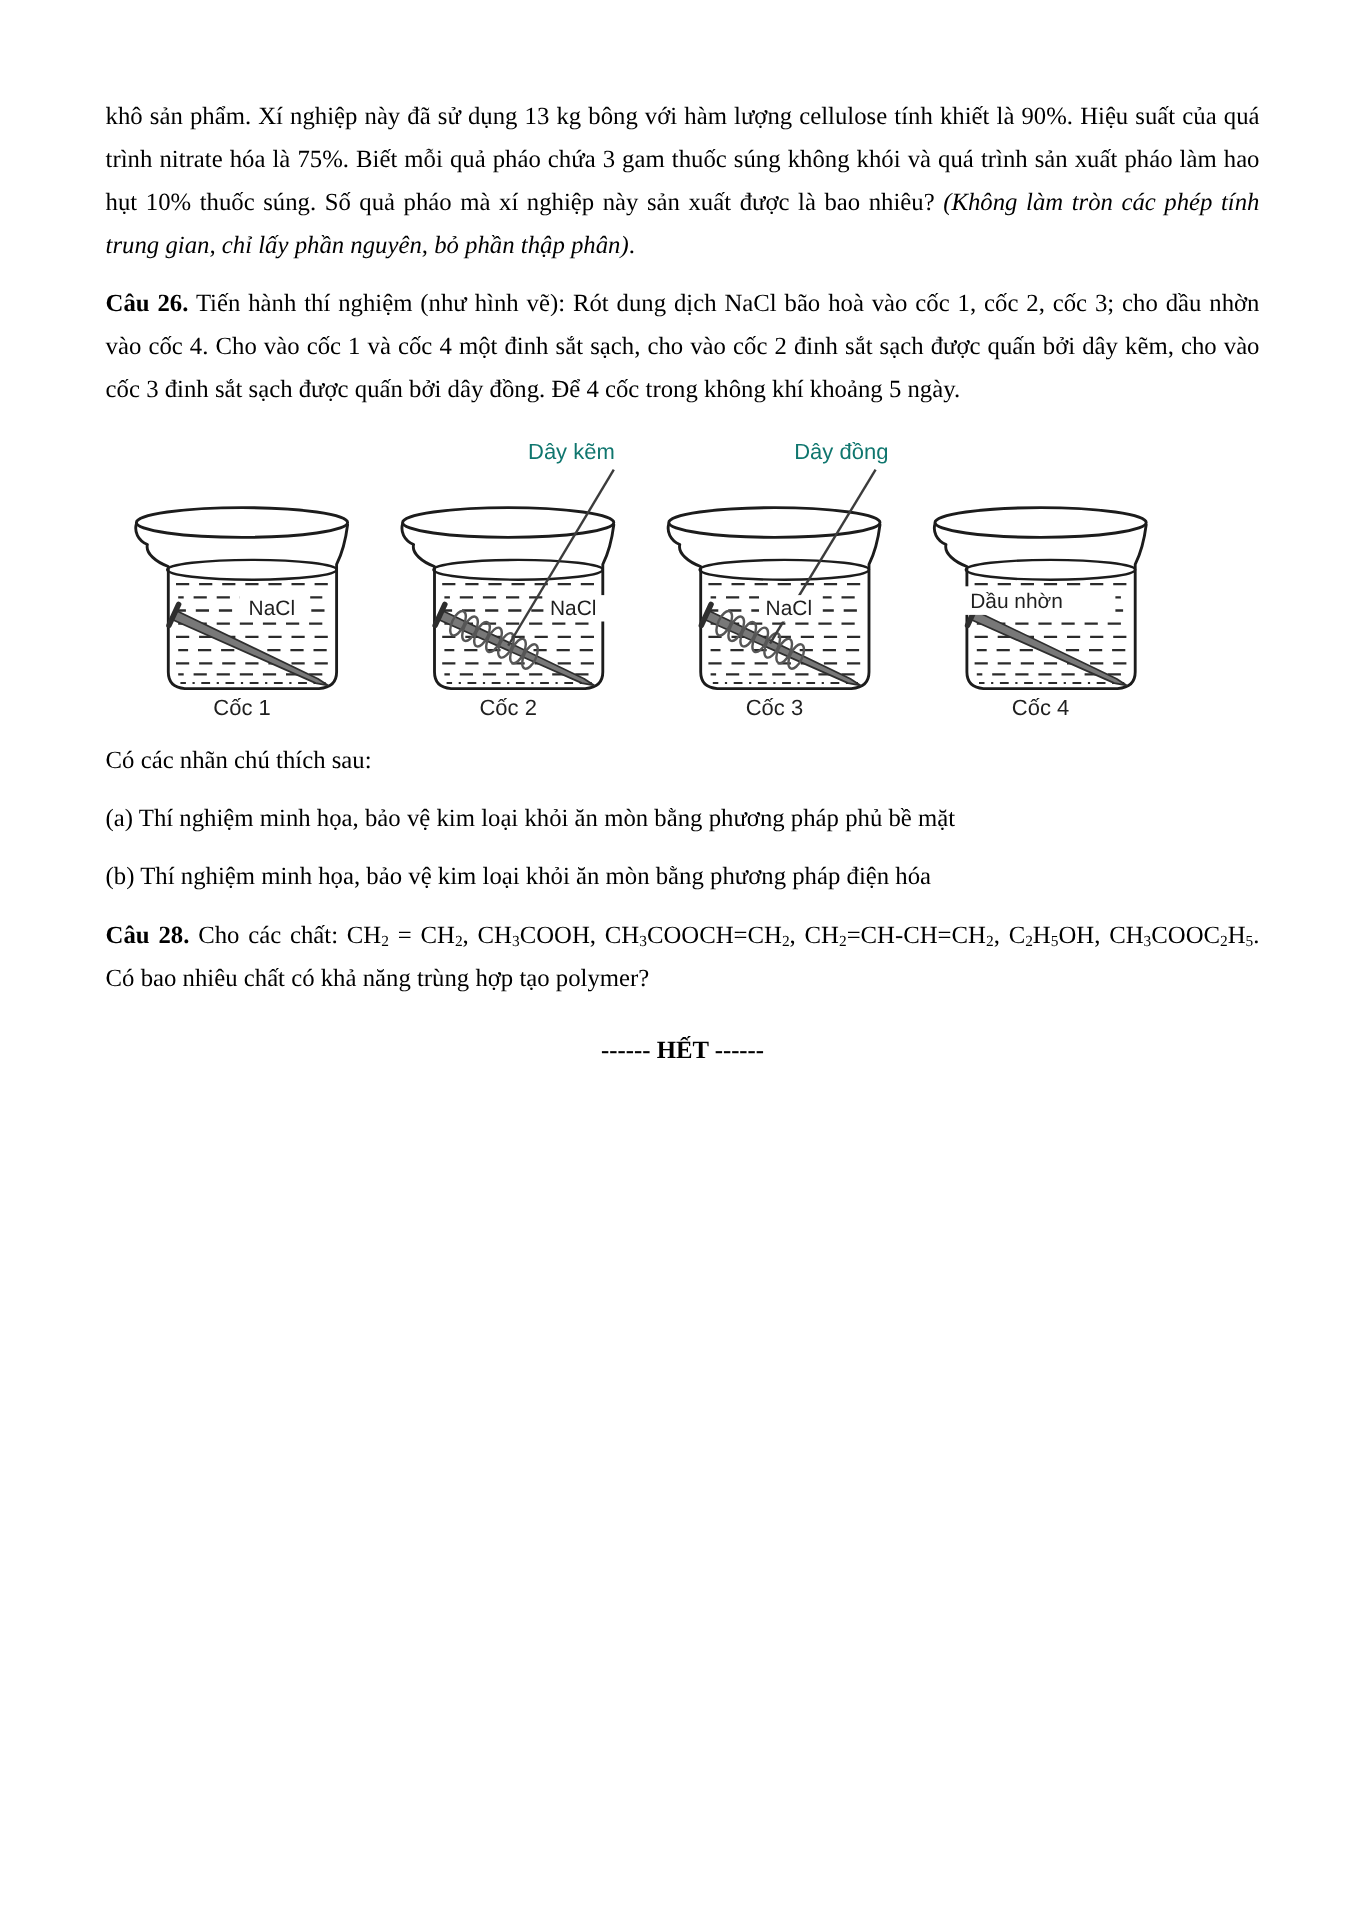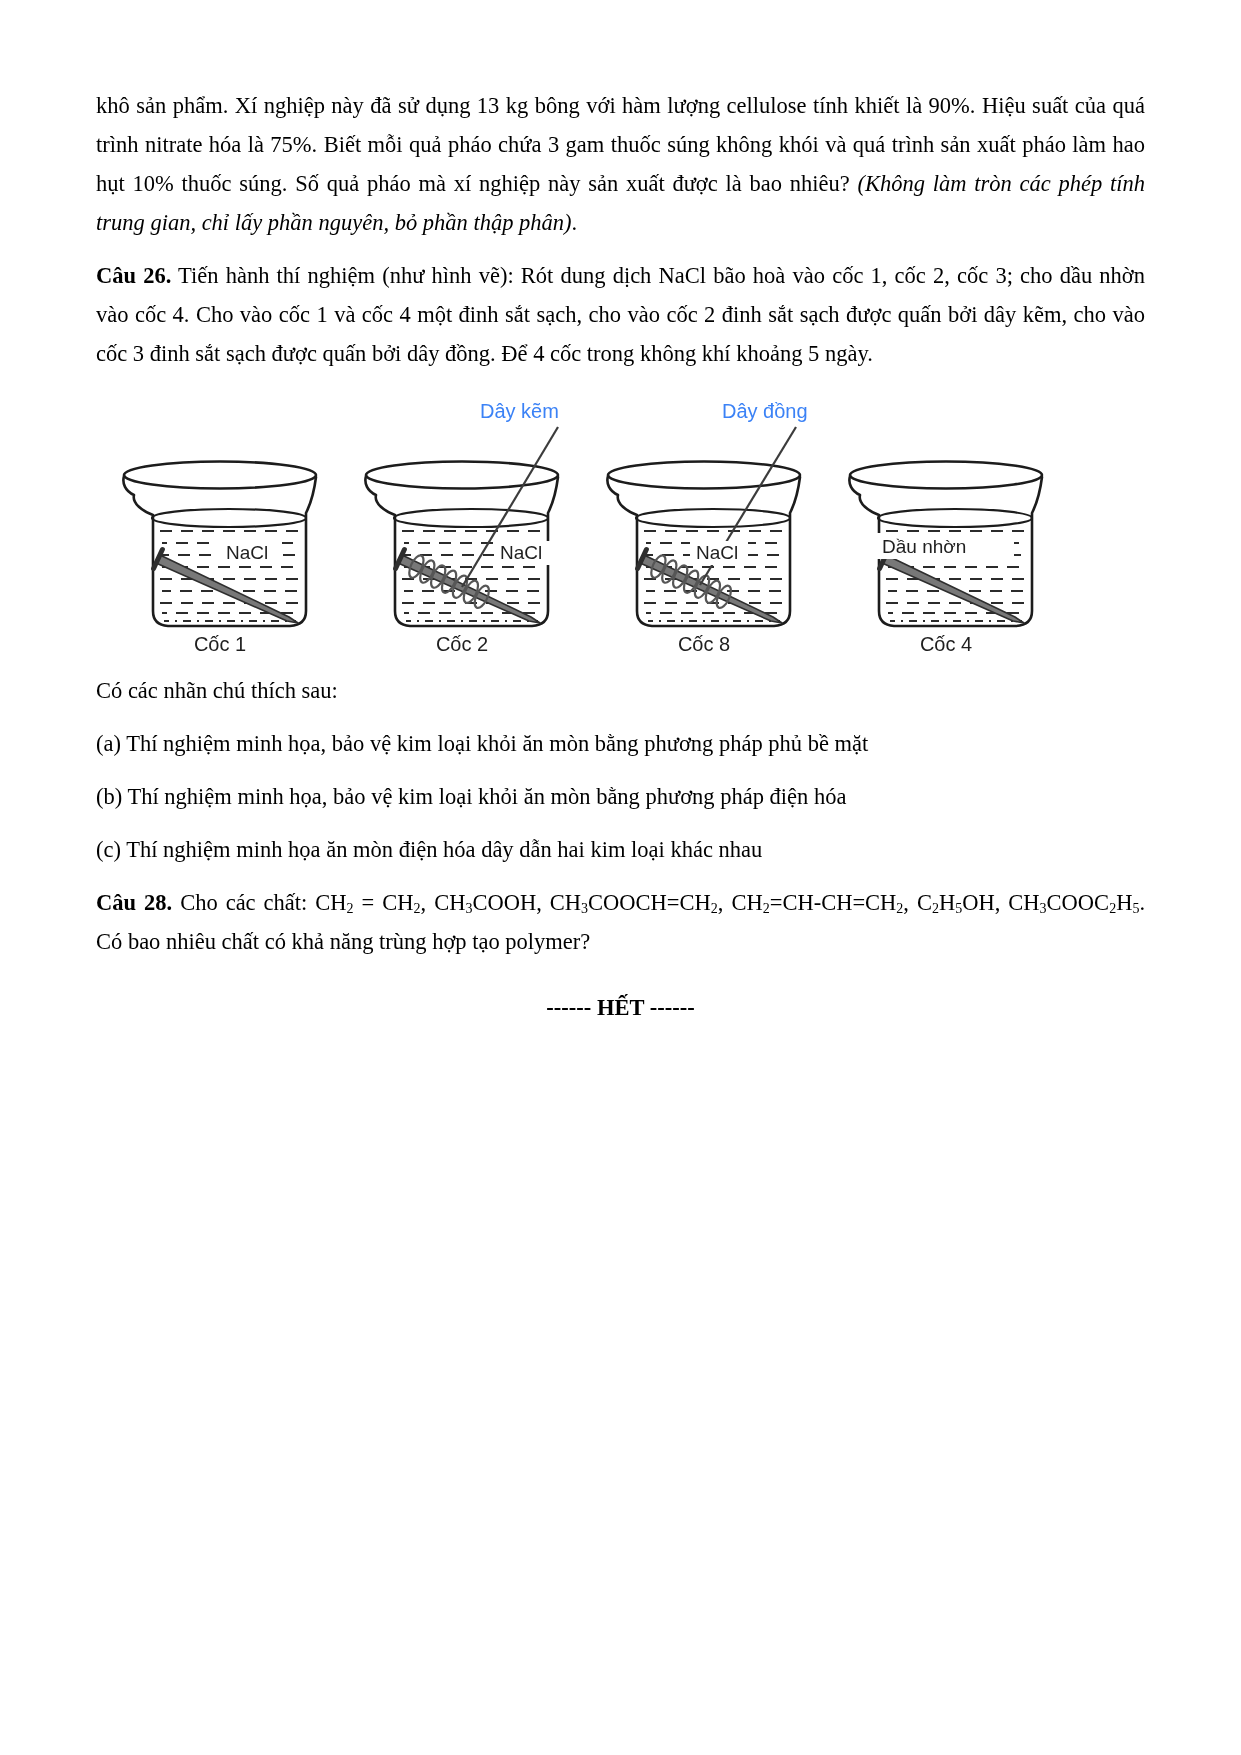--- a/index.html
+++ b/index.html
@@ -15,21 +15,21 @@
   p.t .i{font-style:italic;}
   p.t sub{font-size:14px;line-height:0;vertical-align:-3px;}
 
   
   .figure{display:flex;gap:42px;padding-left:38px;margin:26px 0 6px 0;}
   .cell{width:200px;position:relative;}
   .wirelabel-row{height:26px;position:relative;}
   .wire-label{
     position:absolute;left:118px;top:0;white-space:nowrap;
     font-family:"Liberation Sans","DejaVu Sans",sans-serif;
-    font-size:20px;line-height:24px;color:#3b82f6;
+    font-size:20px;line-height:24px;color:#0f766e;
   }
   svg.beaker{display:block;}
   .caption{
     text-align:center;margin-top:0;
     font-family:"Liberation Sans","DejaVu Sans",sans-serif;
     font-size:20px;line-height:26px;color:#1f1f1f;
   }
   .outline{fill:none;stroke:#1c1c1c;stroke-width:2.6;stroke-linecap:round;stroke-linejoin:round;}
   .surface{fill:none;stroke:#1c1c1c;stroke-width:2.2;}
   .dashes line{stroke:#2b2b2b;stroke-width:2.1;stroke-dasharray:12 9;}
@@ -164,21 +164,21 @@
           <ellipse class="coil" cx="98" cy="161.7" rx="5.5" ry="12" transform="rotate(25 98 161.7)"></ellipse>
           <ellipse class="coil" cx="108.9" cy="166.8" rx="5.5" ry="12" transform="rotate(25 108.9 166.8)"></ellipse>
           <ellipse class="coil" cx="119.8" cy="171.8" rx="5.5" ry="12" transform="rotate(25 119.8 171.8)"></ellipse>
         </g>
         <line class="wire" x1="96" y1="160" x2="192" y2="2"></line>
         <g>
           <rect class="lbl-bg" x="86" y="116" width="58" height="24"></rect>
           <text class="lbl" x="92" y="134">NaCl</text>
         </g>
       </svg>
-      <div class="caption">Cốc 8</div>
+      <div class="caption">Cốc 3</div>
     </div>
 
     <div class="cell">
       <div class="wirelabel-row">
         <span class="wire-label"></span>
       </div>
       <svg class="beaker" width="200" height="206" viewBox="0 0 200 206">
         <g>
           <ellipse class="outline" cx="100" cy="50" rx="96" ry="13.5"></ellipse>
           <path class="outline" d="M196,52 C194,68 190,80 186,88 L186,186 Q186,200 170,201 L48,201 Q33,200 33,186 L33,90 C22,86 12,78 14,70 C5,66 2,58 4,51"></path>
@@ -205,18 +205,17 @@
         </g>
       </svg>
       <div class="caption">Cốc 4</div>
     </div>
 
   </div>
 
   <p class="t"><span>Có các nhãn chú thích sau:</span></p>
   <p class="t"><span>(a) Thí nghiệm minh họa, bảo vệ kim loại khỏi ăn mòn bằng phương pháp phủ bề mặt</span></p>
   <p class="t"><span>(b) Thí nghiệm minh họa, bảo vệ kim loại khỏi ăn mòn bằng phương pháp điện hóa</span></p>
-  <p class="t"><span>(c) Thí nghiệm minh họa ăn mòn điện hóa dây dẫn hai kim loại khác nhau</span></p>
   <p class="t"><span class="b">Câu 28.</span><span> Cho các chất: CH</span><sub>2</sub><span> = CH</span><sub>2</sub><span>, CH</span><sub>3</sub><span>COOH, CH</span><sub>3</sub><span>COOCH=CH</span><sub>2</sub><span>, CH</span><sub>2</sub><span>=CH-CH=CH</span><sub>2</sub><span>, C</span><sub>2</sub><span>H</span><sub>5</sub><span>OH, CH</span><sub>3</sub><span>COOC</span><sub>2</sub><span>H</span><sub>5</sub><span>. Có bao nhiêu chất có khả năng trùng hợp tạo polymer?</span></p>
 
   <div class="endmark">------ HẾT ------</div>
 
 </div>
 
 </body></html>

